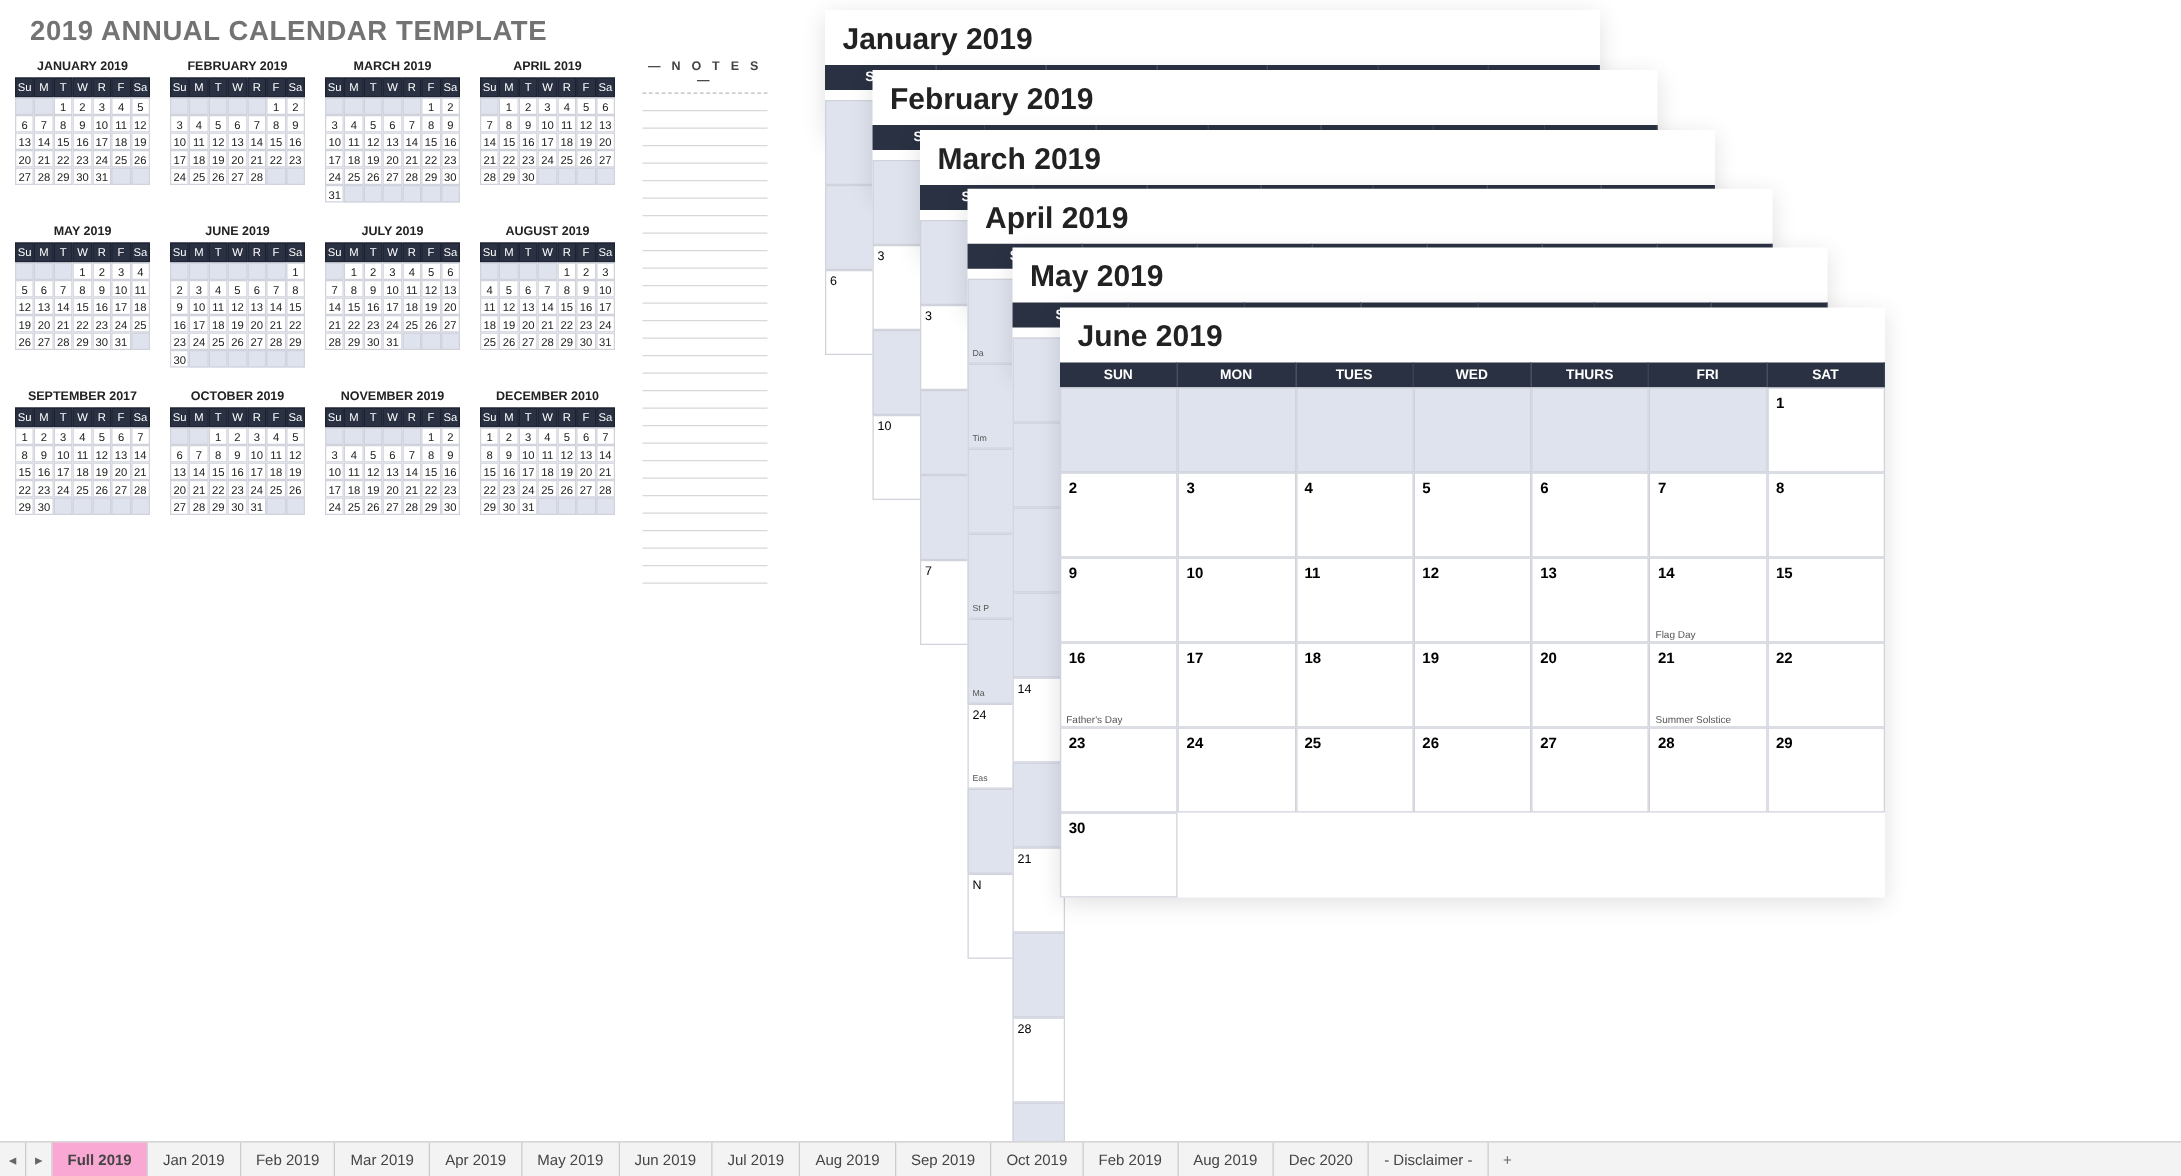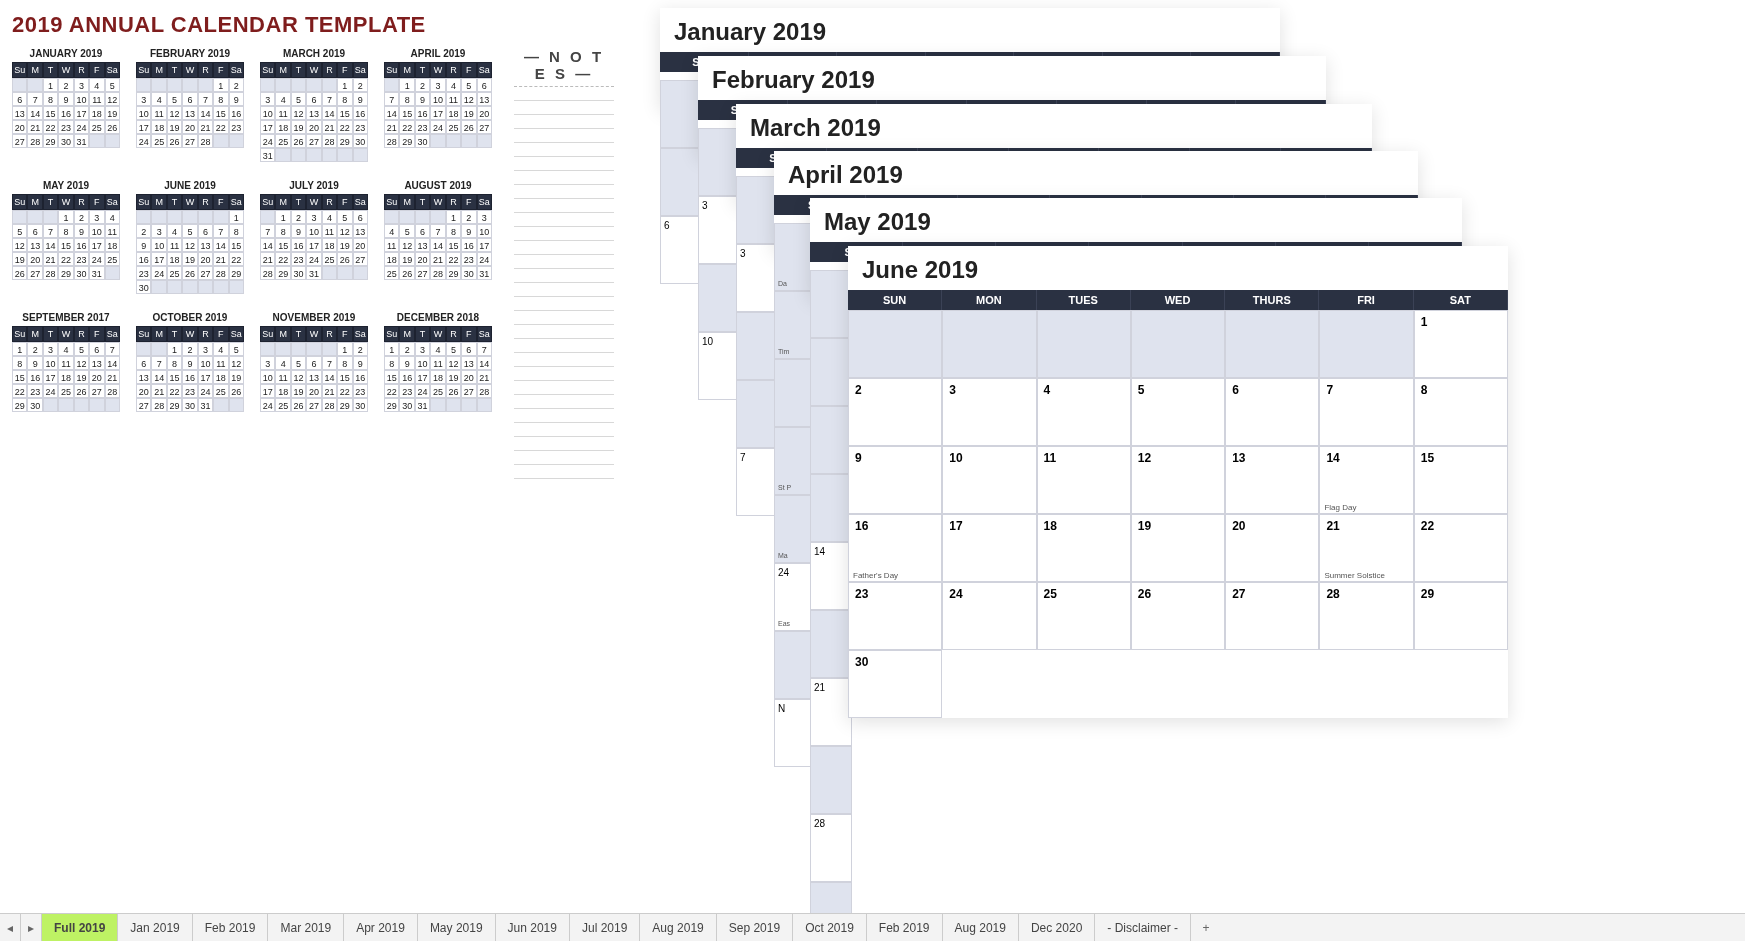--- a/index.html
+++ b/index.html
@@ -1,30 +1,30 @@
 <!DOCTYPE html>
 <html><head>
 <meta charset="utf-8">
 <style>
   * { box-sizing: border-box; }
   body { margin: 0; padding: 0; font-family: Arial, Helvetica, sans-serif; background: #fff; width: 1745px; height: 941px; position: relative; overflow: hidden; }
-  .page-title { position: absolute; left: 12px; top: 12px; font-size: 22px; font-weight: bold; color: #7f1d1d; letter-spacing: .5px; text-align: right; }
+  .page-title { position: absolute; left: 24px; top: 12px; font-size: 22px; font-weight: bold; color: #737373; letter-spacing: .5px; text-align: right; }
 
   
   .annual { position: absolute; left: 12px; top: 48px; width: 504px; }
   .annual-row { display: flex; gap: 16px; margin-bottom: 18px; }
   .mini { width: 108px; }
   .mini-title { text-align: center; font-size: 10px; font-weight: bold; color: #222; margin-bottom: 3px; }
   .mini-head, .mini-week { display: grid; grid-template-columns: repeat(7, 1fr); }
   .mini-head div { background: #2a3142; color: #fff; font-size: 9px; text-align: center; padding: 2px 0; border: .5px solid #1d2230; }
   .mini-week div { background: #fff; color: #222; font-size: 9px; text-align: center; padding: 2px 0; height: 14px; border: .5px solid #d0d2dc; }
   .mini-week div.pad { background: #dfe3ee; }
 
   .notes-col { position: absolute; left: 514px; top: 48px; width: 100px; }
-  .notes-heading { font-size: 15px; font-weight: bold; color: #444; letter-spacing: 3px; text-align: center; border-bottom: 1px dashed #bbb; padding-bottom: 4px; }
+  .notes-heading { font-size: 10px; font-weight: bold; color: #444; letter-spacing: 3px; text-align: center; border-bottom: 1px dashed #bbb; padding-bottom: 4px; }
   .notes-line { border-bottom: 1px solid #d8d8d8; height: 14px; }
 
   
   .stack { position: absolute; left: 660px; top: 8px; width: 820px; height: 820px; }
   .card { position: absolute; background: #fff; box-shadow: 0 4px 18px rgba(0,0,0,.12); }
   .card-title { font-size: 24px; font-weight: bold; color: #222; padding: 10px 14px 6px; }
   .dow-row { display: grid; grid-template-columns: repeat(7, 1fr); }
   .dow-row div { background: #2a3142; color: #fff; font-size: 11px; font-weight: bold; text-align: center; padding: 4px 0; border-right: 1px solid #3b4256; }
 
   .big { display: grid; grid-template-columns: repeat(7, 1fr); }
@@ -39,21 +39,21 @@
   .peek { position: absolute; left: 0; width: 42px; background: #fff; }
   .peek .p-cell { height: 68px; border: .5px solid #d0d2dc; font-size: 10px; padding: 3px; position: relative; }
   .peek .p-cell.pad { background: #dfe3ee; }
   .peek .p-cell .ev { position: absolute; left: 3px; bottom: 3px; font-size: 7px; color: #555; }
 
   
   .tabbar { position: absolute; left: 0; bottom: 0; width: 1745px; height: 28px; border-top: 1px solid #ccc; display: flex; align-items: stretch; background: #f3f3f3; font-size: 12px; }
   .nav-arrows { width: 42px; display: flex; }
   .nav-arrows div { flex: 1; display: flex; align-items: center; justify-content: center; color: #666; border-right: 1px solid #ccc; cursor: pointer; }
   .tab { padding: 0 12px; display: flex; align-items: center; border-right: 1px solid #ccc; color: #444; cursor: pointer; }
-  .tab.active { background: #bef264; font-weight: bold; }
+  .tab.active { background: #f9a8d4; font-weight: bold; }
   .addtab { width: 30px; display: flex; align-items: center; justify-content: center; color: #666; cursor: pointer; }
 </style>
 </head>
 <body>
 
 <div class="page-title">2019 ANNUAL CALENDAR TEMPLATE</div>
 
 <div class="annual" id="annual">
     <div class="annual-row">
       <div class="mini">
@@ -699,21 +699,21 @@
           <div>24</div>
           <div>25</div>
           <div>26</div>
           <div>27</div>
           <div>28</div>
           <div>29</div>
           <div>30</div>
         </div>
       </div>
       <div class="mini">
-        <div class="mini-title">DECEMBER 2018</div>
+        <div class="mini-title">DECEMBER 2010</div>
         <div class="mini-head">
           <div>Su</div>
           <div>M</div>
           <div>T</div>
           <div>W</div>
           <div>R</div>
           <div>F</div>
           <div>Sa</div>
         </div>
         <div class="mini-week">

